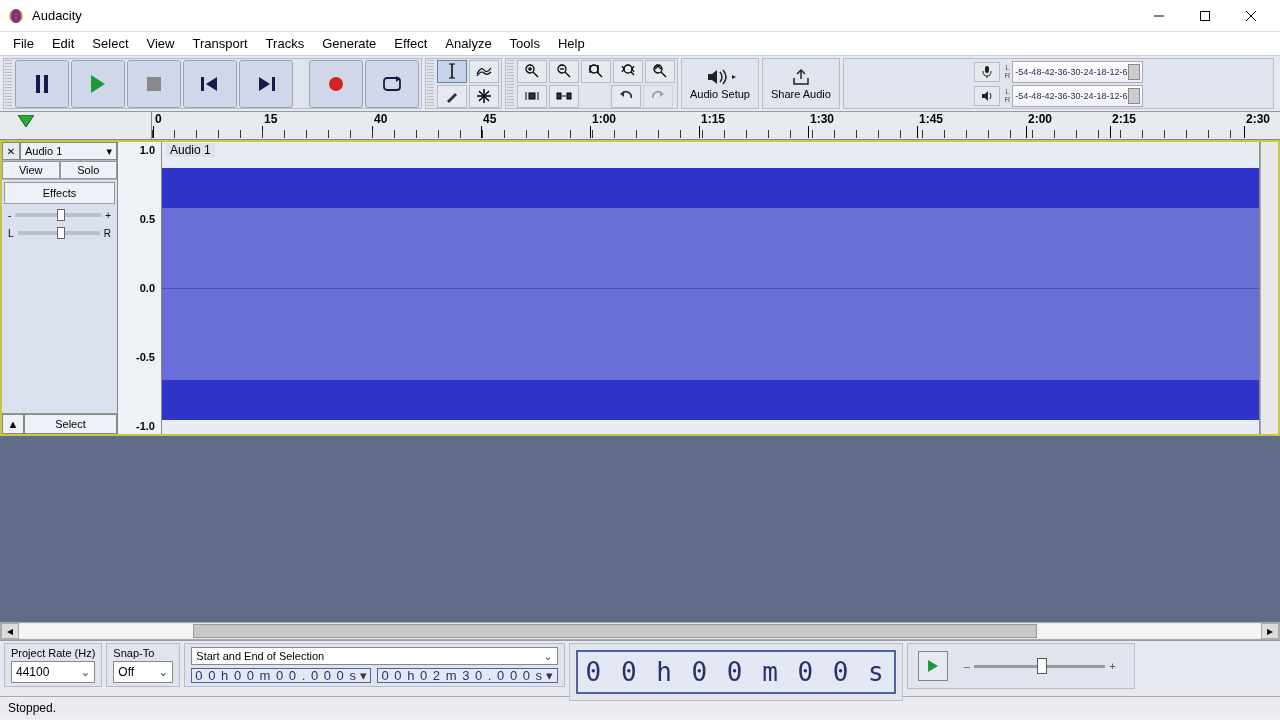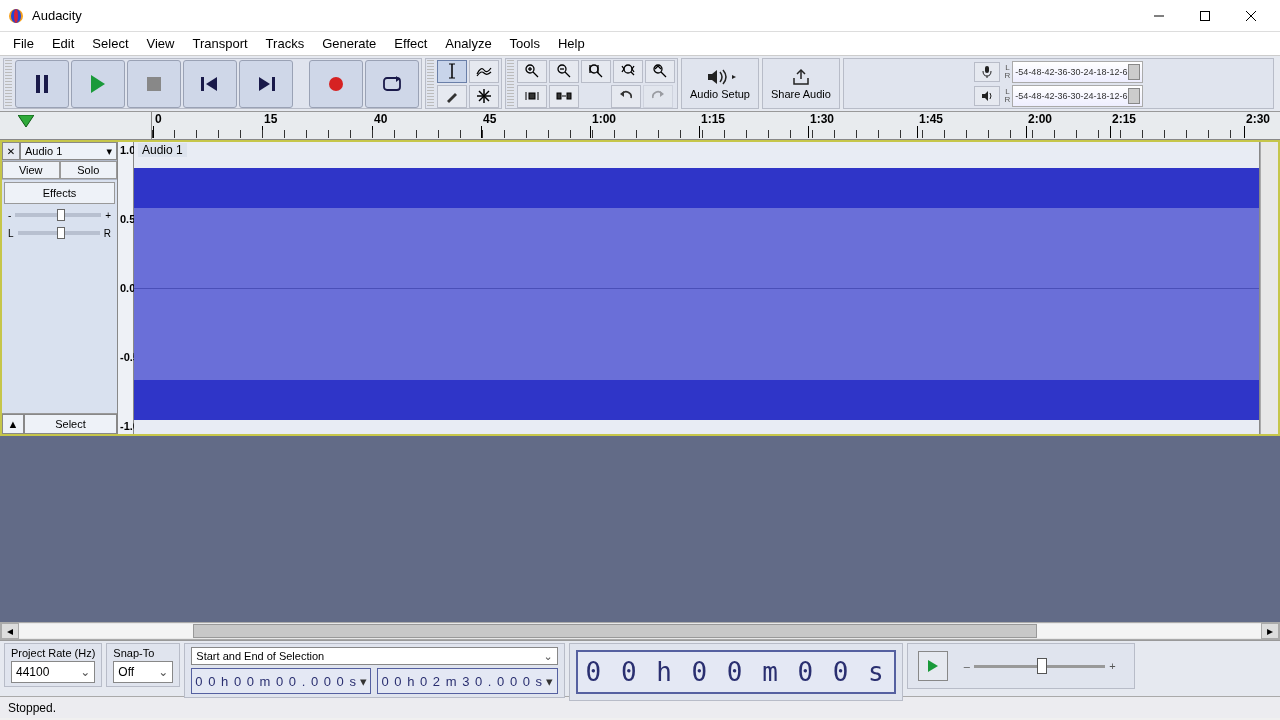--- a/index.html
+++ b/index.html
@@ -55,21 +55,21 @@
 .tp-btn{flex:1;height:18px;border:1px solid #999;background:#eef2f8;text-align:center;font-size:11px;line-height:16px;}
 .tp-eff{height:22px;border:1px solid #999;background:#eef2f8;text-align:center;line-height:20px;margin:2px;}
 .tp-slider{height:18px;display:flex;align-items:center;padding:0 6px;font-size:10px;justify-content:space-between;}
 .tp-slider .bar{flex:1;height:4px;background:#b8c0d0;margin:0 4px;position:relative;}
 .tp-slider .knob{width:8px;height:12px;background:#fff;border:1px solid #666;position:absolute;left:48%;top:-4px;}
 .tp-info{padding:4px 6px;font-size:11px;line-height:13px;color:#222;}
 .tp-footer{margin-top:auto;display:flex;border-top:1px solid #999;}
 .tp-footer .arrow{width:22px;height:20px;border:1px solid #888;background:#eef2f8;display:flex;align-items:center;justify-content:center;}
 .tp-footer .sel{flex:1;height:20px;border:1px solid #888;background:#eef2f8;text-align:center;line-height:18px;font-size:11px;}
 
-.vscale{width:16px;background:#eef1f6;border-right:1px solid #888;display:flex;flex-direction:column;justify-content:space-between;padding:2px 2px;font-size:11px;text-align:right;}
+.vscale{width:44px;background:#eef1f6;border-right:1px solid #888;display:flex;flex-direction:column;justify-content:space-between;padding:2px 2px;font-size:11px;text-align:right;}
 .vscale div{padding-right:4px;font-weight:600;}
 
 .wave{flex:1;background:#e8ecf4;position:relative;border-right:1px solid #888;}
 .wave .tracklabel{position:absolute;left:4px;top:1px;font-size:12px;background:rgba(220,226,236,0.9);padding:0 4px;z-index:5;}
 .wave .outer{position:absolute;left:0;right:0;top:26px;bottom:14px;background:#2f35c8;}
 .wave .inner{position:absolute;left:0;right:0;top:66px;bottom:54px;background:#6a6fd8;}
 .wave .midline{position:absolute;left:0;right:0;top:50%;height:1px;background:#4a4fb8;}
 
 .rscroll{width:18px;background:#e8e8e8;border-left:1px solid #aaa;}
 
@@ -79,21 +79,21 @@
 .hscroll .arrow{width:18px;height:16px;display:flex;align-items:center;justify-content:center;background:#ddd;border:1px solid #aaa;}
 .hscroll .track{flex:1;height:14px;background:#f4f4f4;position:relative;}
 .hscroll .thumb{position:absolute;left:14%;width:68%;height:100%;background:#c8c8c8;border:1px solid #999;}
 
 
 .btoolbar{height:56px;background:#e6e9f0;border-top:1px solid #999;display:flex;align-items:flex-start;padding:2px 4px;}
 .bsection{border:1px solid #b8bcc8;background:#e0e4ee;margin-right:4px;padding:3px 6px;}
 .bsection .hdr{font-size:11px;margin-bottom:2px;}
 .bcombo{height:22px;border:1px solid #888;background:#fff;display:flex;align-items:center;padding:0 4px;font-size:12px;min-width:80px;}
 .bcombo .dd{margin-left:auto;color:#555;}
-.timebox{height:26px;border:1px solid #5560a0;background:#e4e8f4;padding:0 3px;display:flex;align-items:center;font-family:"Consolas",monospace;font-size:13px;color:#2a2f70;letter-spacing:1px;}
+.timebox{height:15px;border:1px solid #5560a0;background:#e4e8f4;padding:0 3px;display:flex;align-items:center;font-family:"Consolas",monospace;font-size:13px;color:#2a2f70;letter-spacing:1px;}
 .timebox .dd{margin-left:3px;color:#333;}
 .bigtime{height:44px;border:2px solid #5560a0;background:#e4e8f4;display:flex;align-items:center;padding:0 8px;font-family:"Consolas",monospace;font-size:26px;color:#2a2f70;letter-spacing:2px;margin:4px;}
 .playbtn-sm{width:30px;height:30px;border:1px solid #888;background:#e6e9f0;display:flex;align-items:center;justify-content:center;margin:4px;}
 .pslider{width:160px;height:30px;display:flex;align-items:center;margin:4px 8px;}
 .pslider .bar{flex:1;height:3px;background:#999;position:relative;}
 .pslider .knob{width:10px;height:16px;background:#fff;border:1px solid #555;position:absolute;left:48%;top:-7px;}
 .pslider .end{font-size:11px;margin:0 4px;color:#555;}
 
 .status{height:22px;background:#ececf0;border-top:1px solid #aaa;display:flex;align-items:center;padding:0 8px;font-size:12px;}
 

